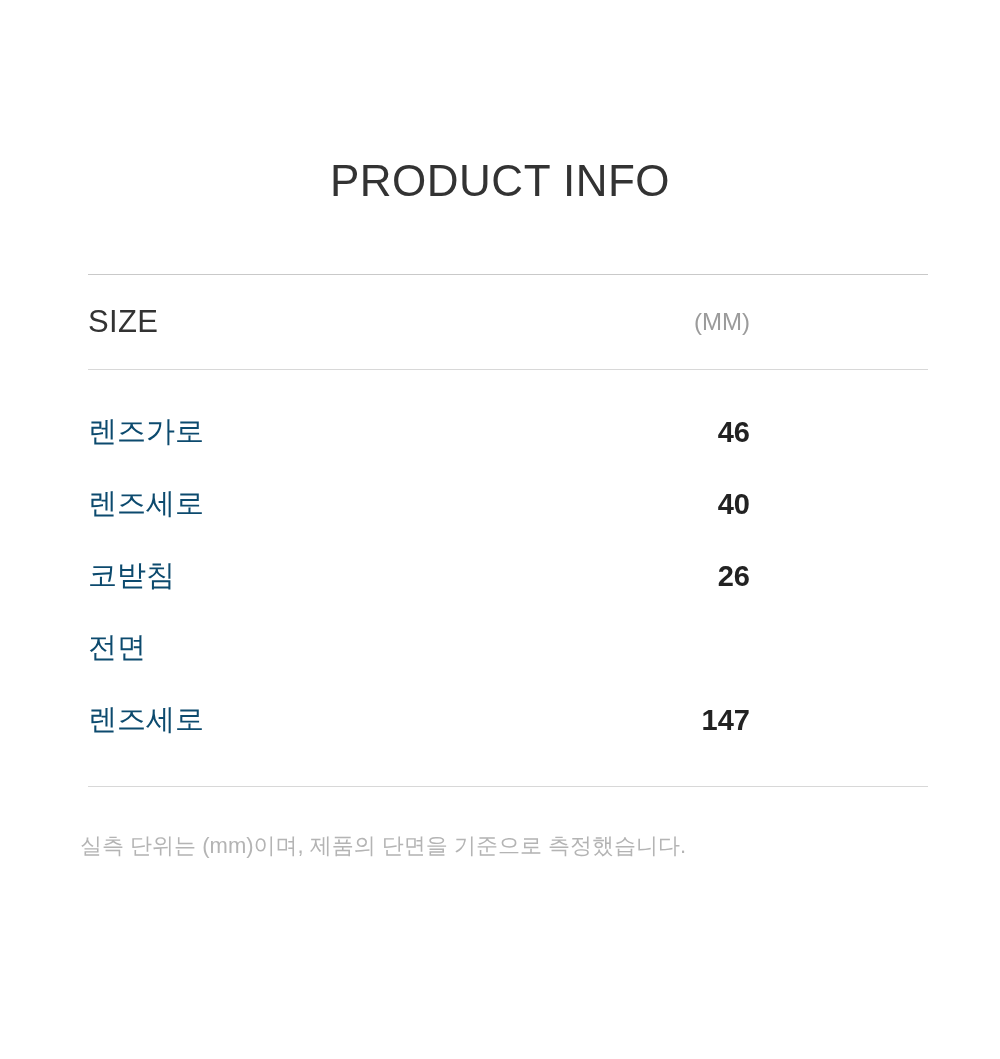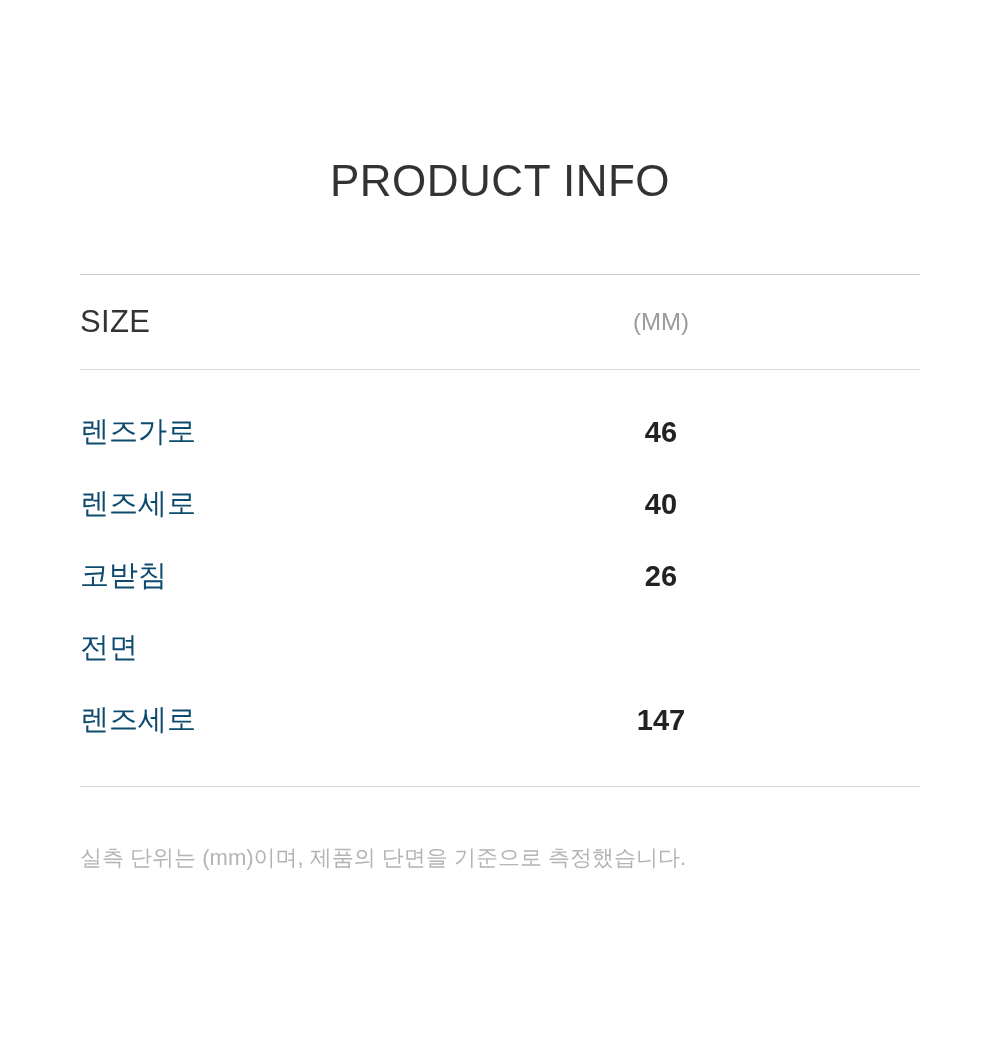--- a/index.html
+++ b/index.html
@@ -28,21 +28,21 @@
     text-align: center;
     font-size: 44px;
     font-weight: 400;
     letter-spacing: 0.5px;
     color: #333333;
     line-height: 1.2;
   }
   .table-wrap {
     position: absolute;
     top: 274px;
-    left: 80px;
+    left: 88px;
     width: 840px;
   }
   .rule {
     width: 100%;
     height: 1px;
     background: #d8d8d8;
     border: 0;
   }
   .rule.top { background: #c9c9c9; }
   .head-row {
@@ -50,21 +50,21 @@
     align-items: center;
     height: 94px;
   }
   .col-label {
     width: 500px;
     box-sizing: border-box;
   }
   .col-value {
     width: 340px;
     box-sizing: border-box;
-    text-align: center;
+    text-align: right;
     padding-right: 178px;
   }
   .head-label {
     font-size: 31px;
     font-weight: 400;
     color: #333333;
     letter-spacing: 0.3px;
   }
   .head-unit {
     font-size: 24px;
@@ -93,21 +93,21 @@
   .notes {
     position: absolute;
     top: 827px;
     left: 80px;
     width: 840px;
     color: #b4b4b4;
     font-size: 22px;
     line-height: 1.75;
     font-weight: 400;
   }
-  .notes div { white-space: pre; margin-top: 12px; }
+  .notes div { white-space: pre; }
 </style>
 </head>
 <body>
 
 <div class="page">
 
   <div class="title">PRODUCT INFO</div>
 
   <div class="table-wrap">
 

